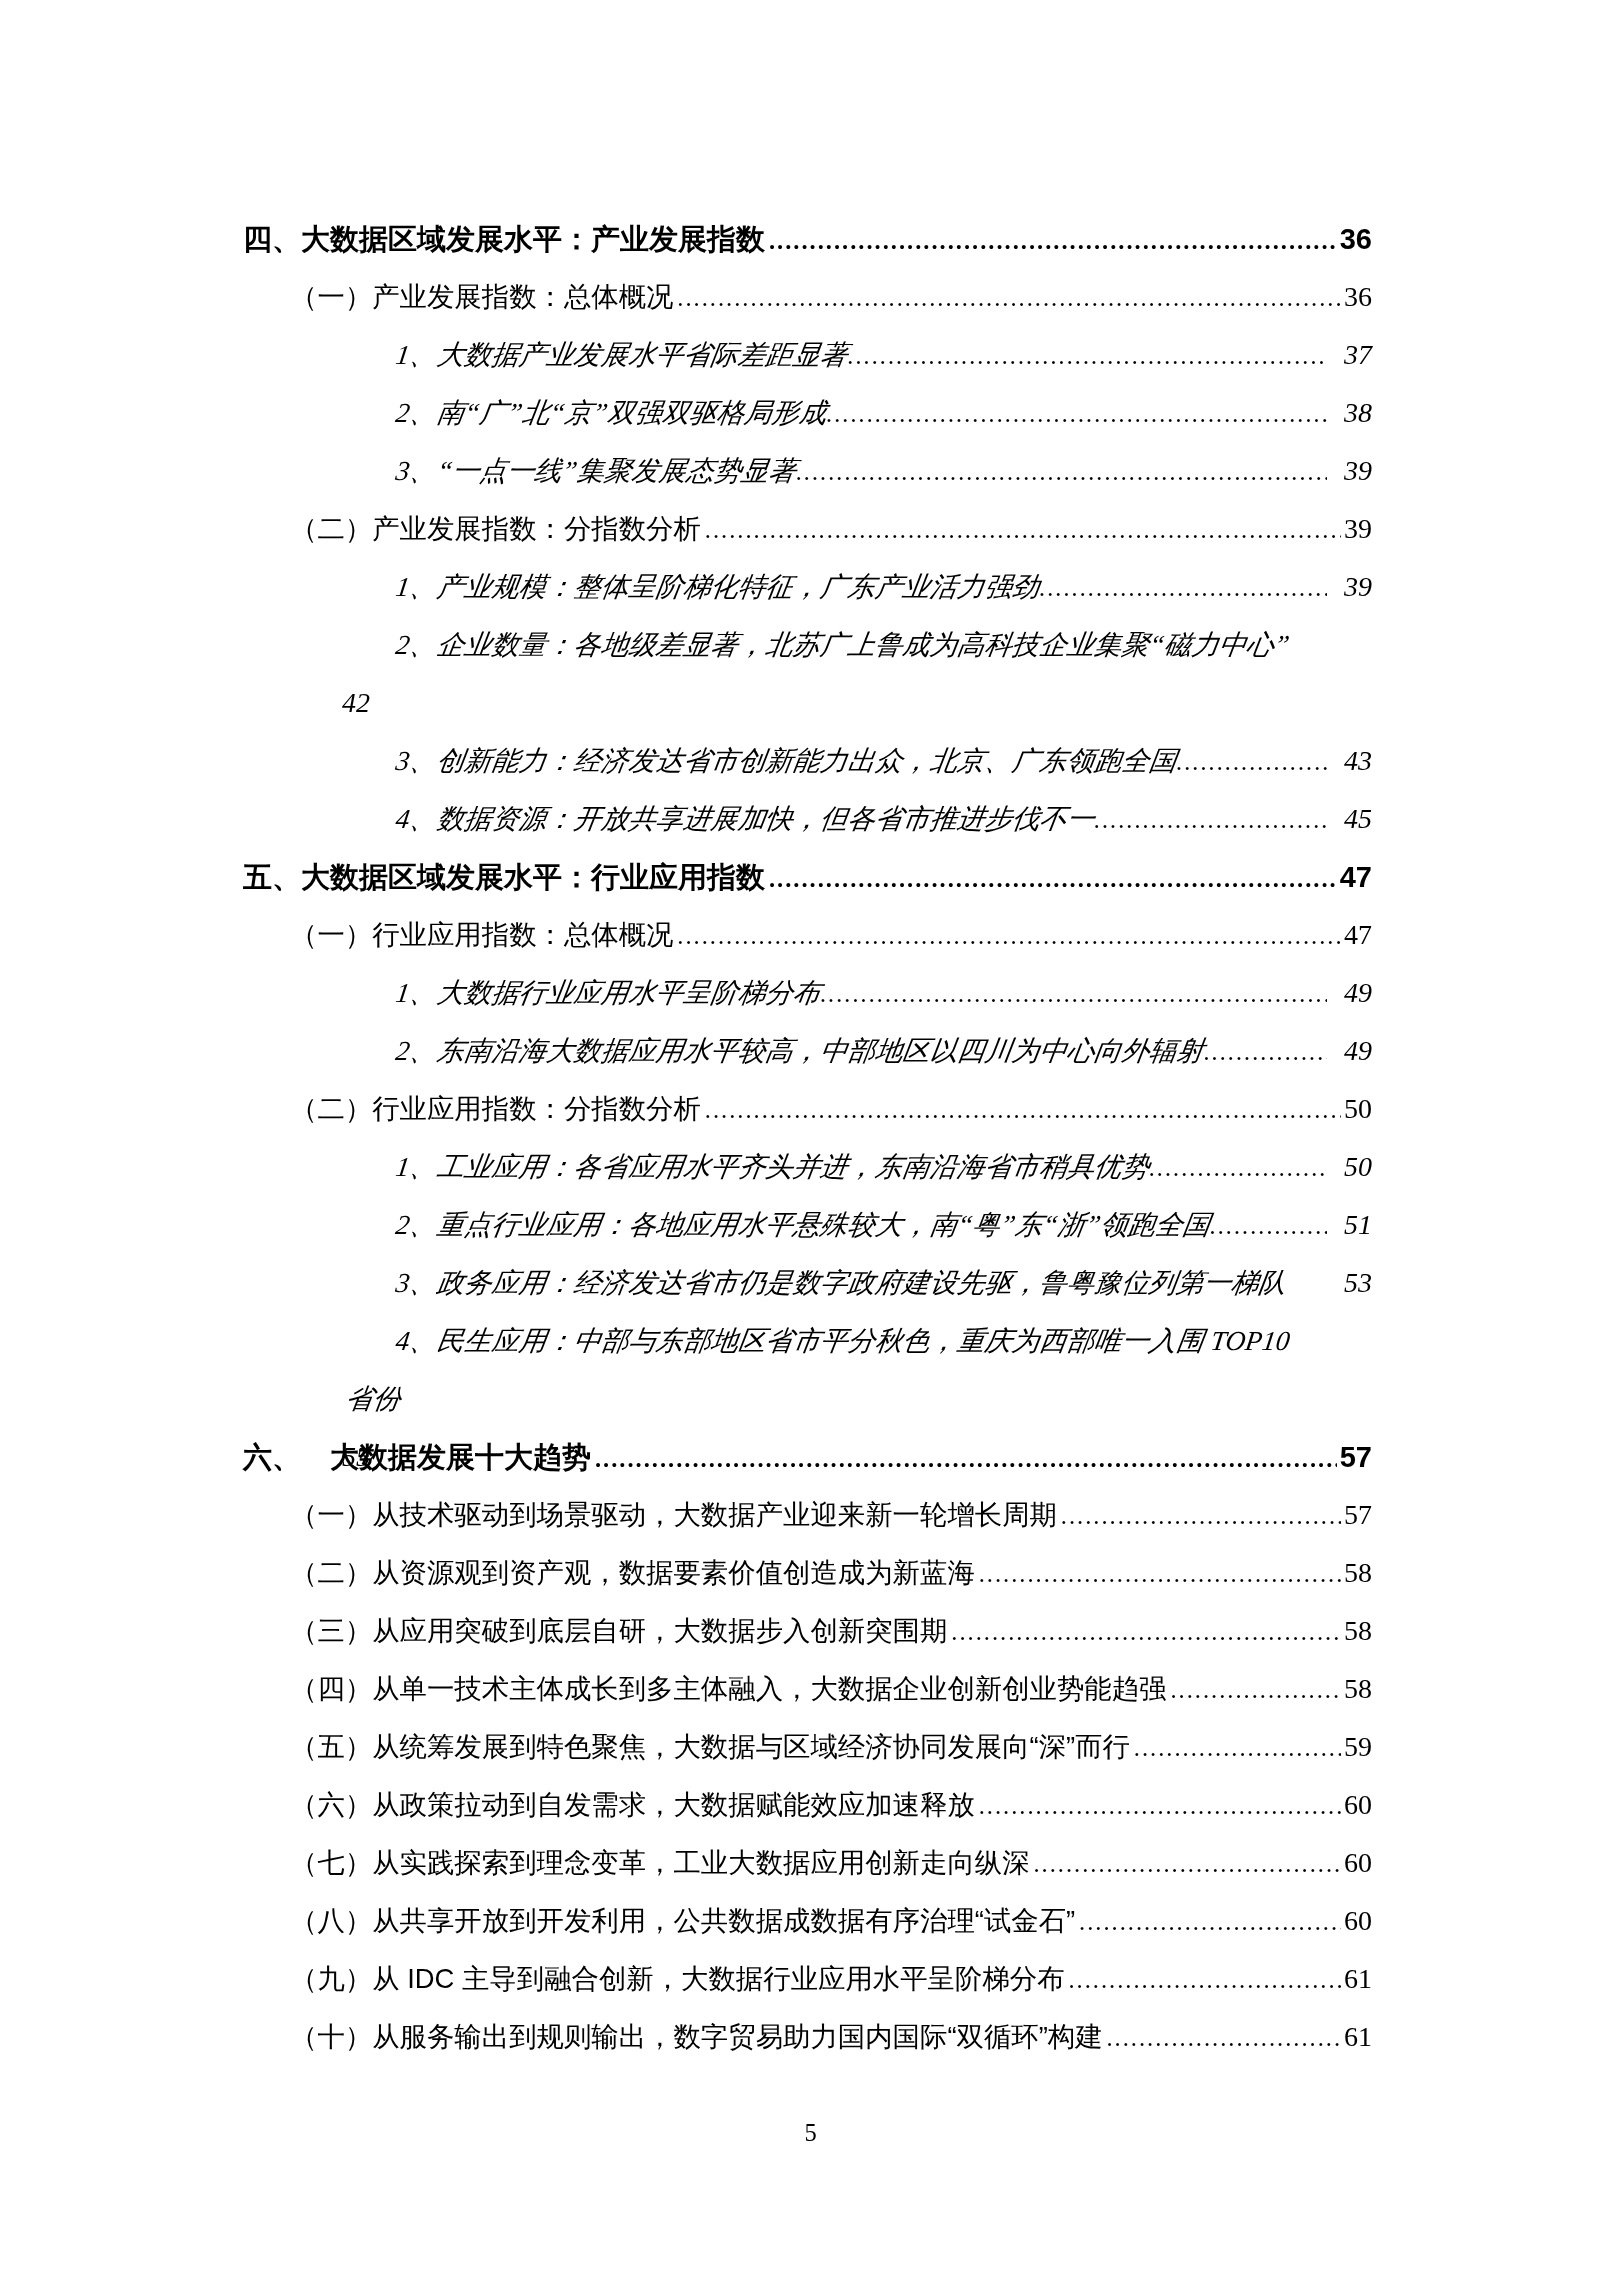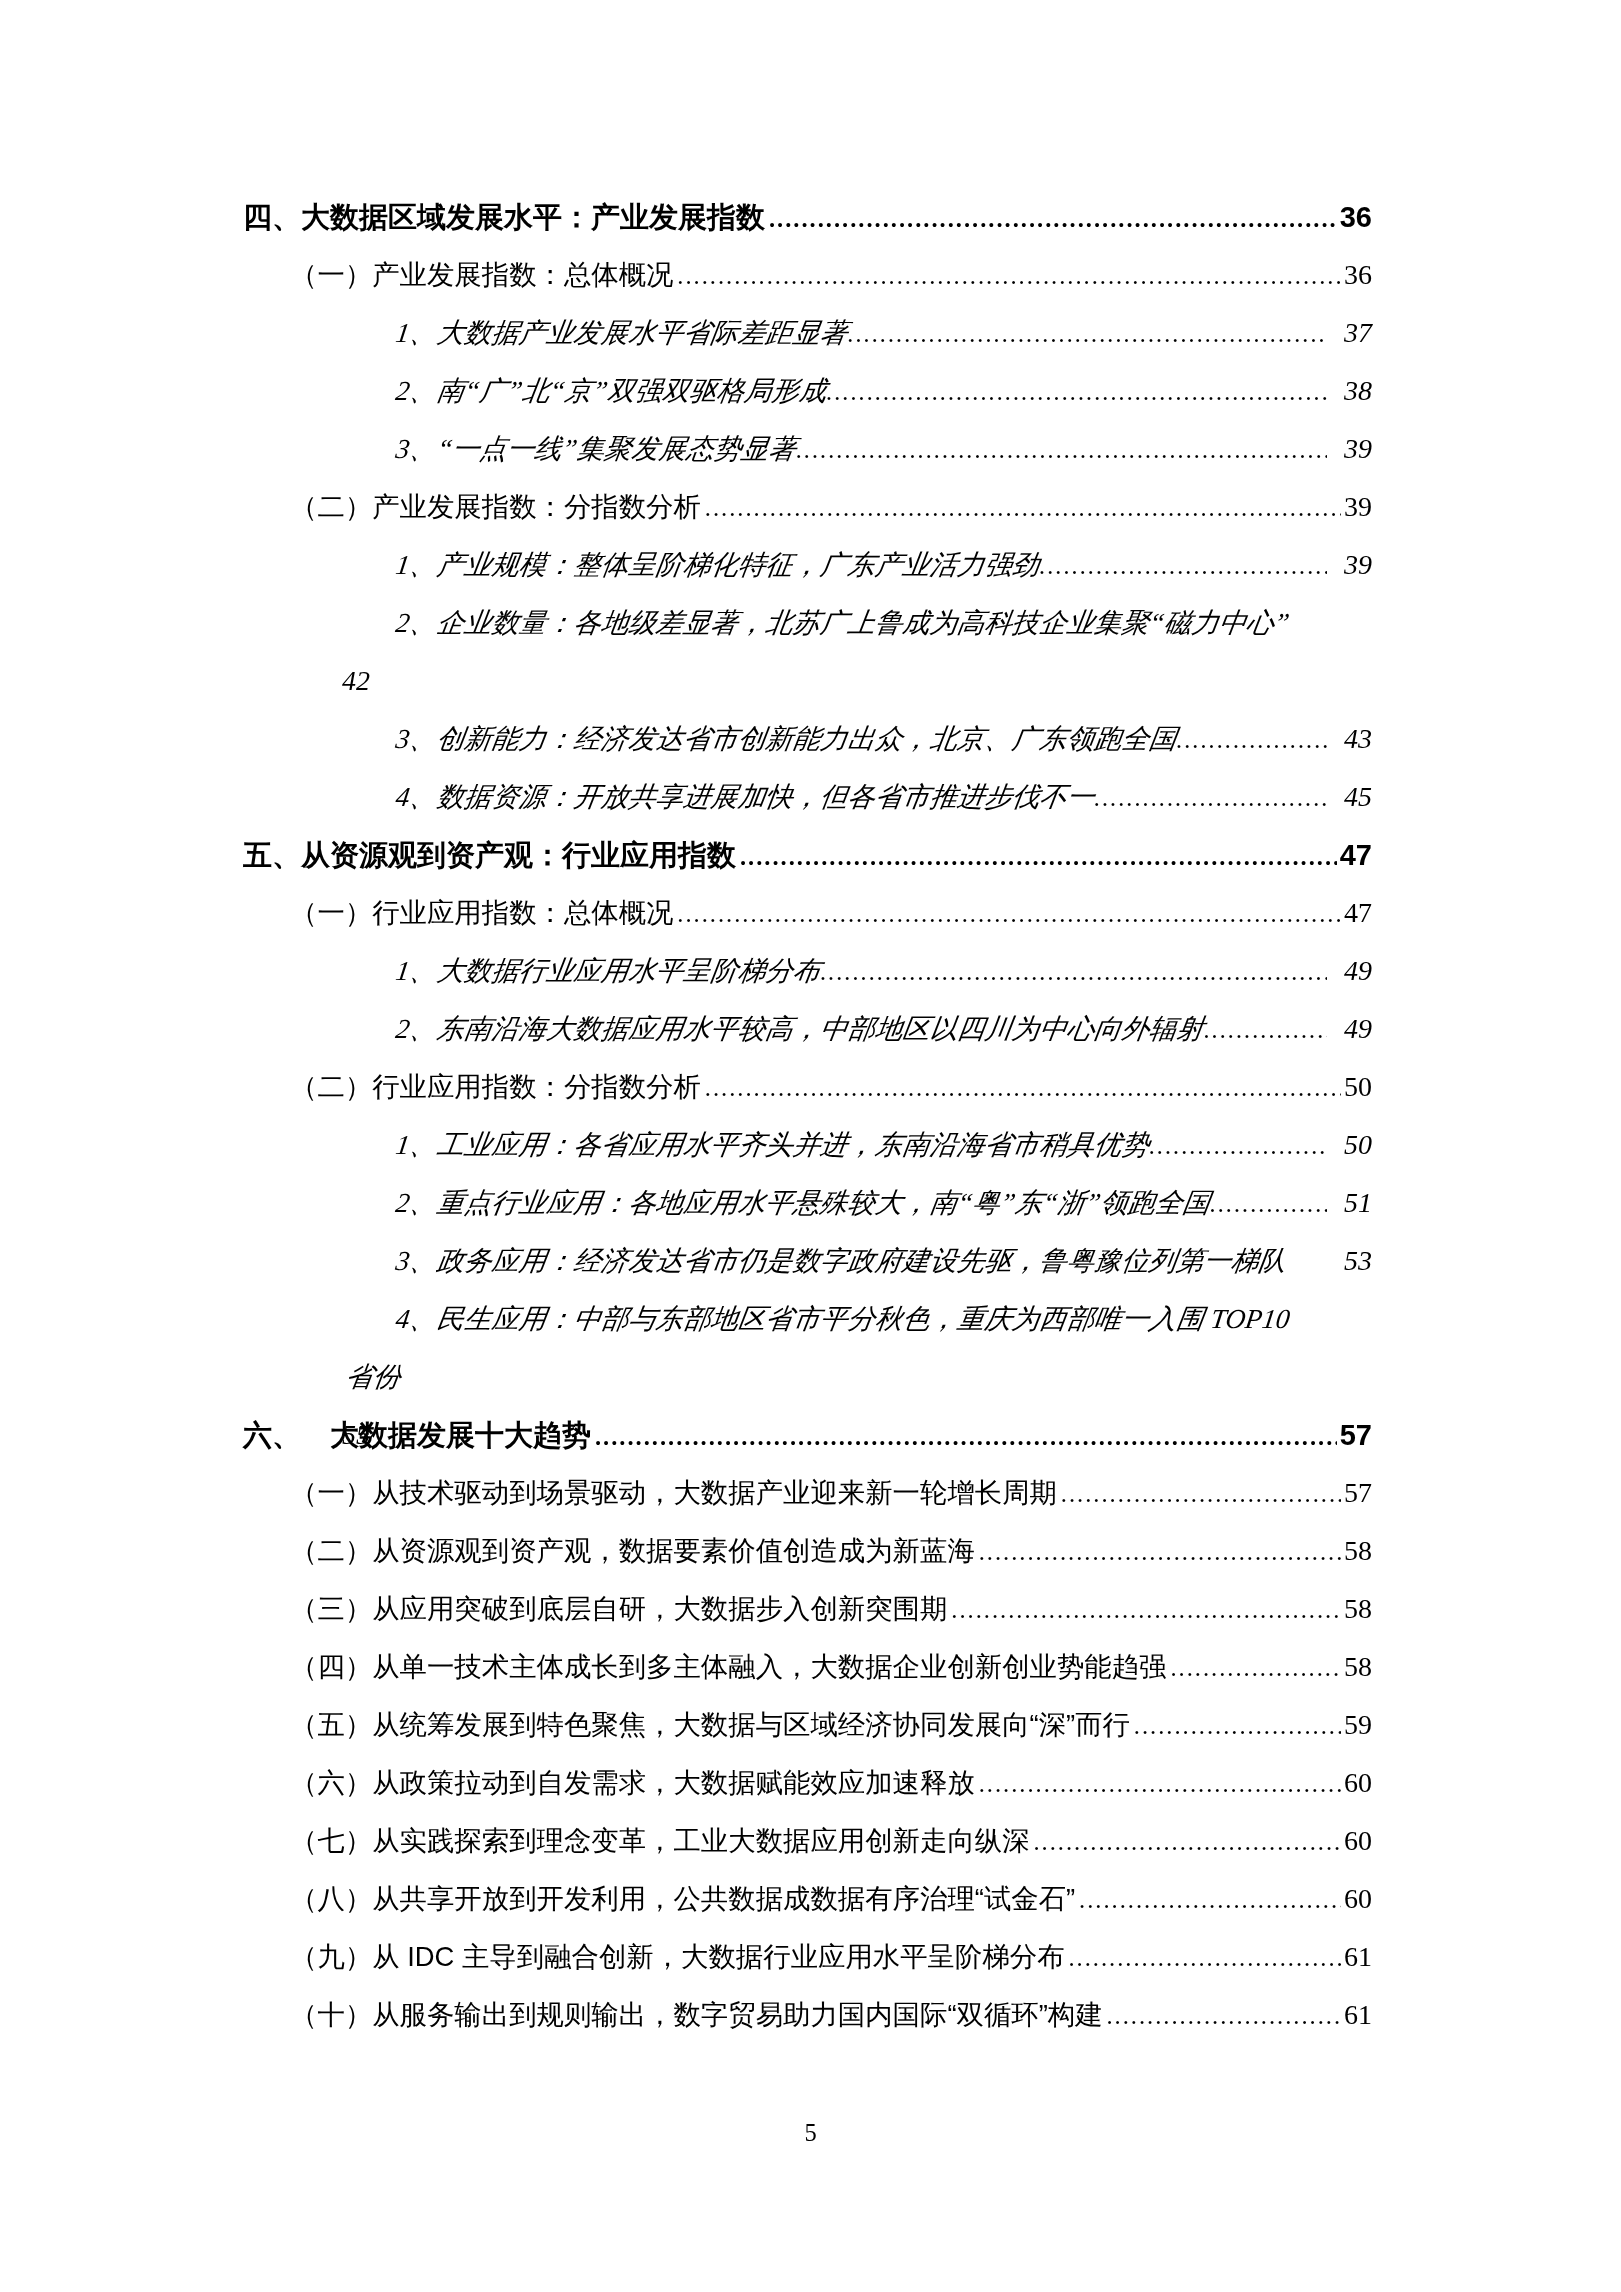--- a/index.html
+++ b/index.html
@@ -12,21 +12,21 @@
     width: 1621px;
     height: 2293px;
     background: #ffffff;
     color: #000000;
     font-family: "Liberation Sans", sans-serif;
     overflow: hidden;
   }
   .toc {
     position: absolute;
     left: 243px;
-    top: 188px;
+    top: 210px;
     width: 1129px;
   }
   .toc-row {
     display: flex;
     align-items: baseline;
     height: 58px;
     line-height: 58px;
     font-size: 27.4px;
     white-space: nowrap;
   }
@@ -128,21 +128,21 @@
         <span class="entry-text">3、创新能力：经济发达省市创新能力出众，北京、广东领跑全国</span>
         <span class="leader"></span>
         <span class="page-num">43</span>
       </div>
       <div class="toc-row lv3">
         <span class="entry-text">4、数据资源：开放共享进展加快，但各省市推进步伐不一</span>
         <span class="leader"></span>
         <span class="page-num">45</span>
       </div>
       <div class="toc-row lv1">
-        <span class="entry-text">五、从资源观到资产观：行业应用指数</span>
+        <span class="entry-text">五、大数据区域发展水平：行业应用指数</span>
         <span class="leader"></span>
         <span class="page-num">47</span>
       </div>
       <div class="toc-row lv2">
         <span class="entry-text">（一）行业应用指数：总体概况</span>
         <span class="leader"></span>
         <span class="page-num">47</span>
       </div>
       <div class="toc-row lv3">
         <span class="entry-text">1、大数据行业应用水平呈阶梯分布</span>

